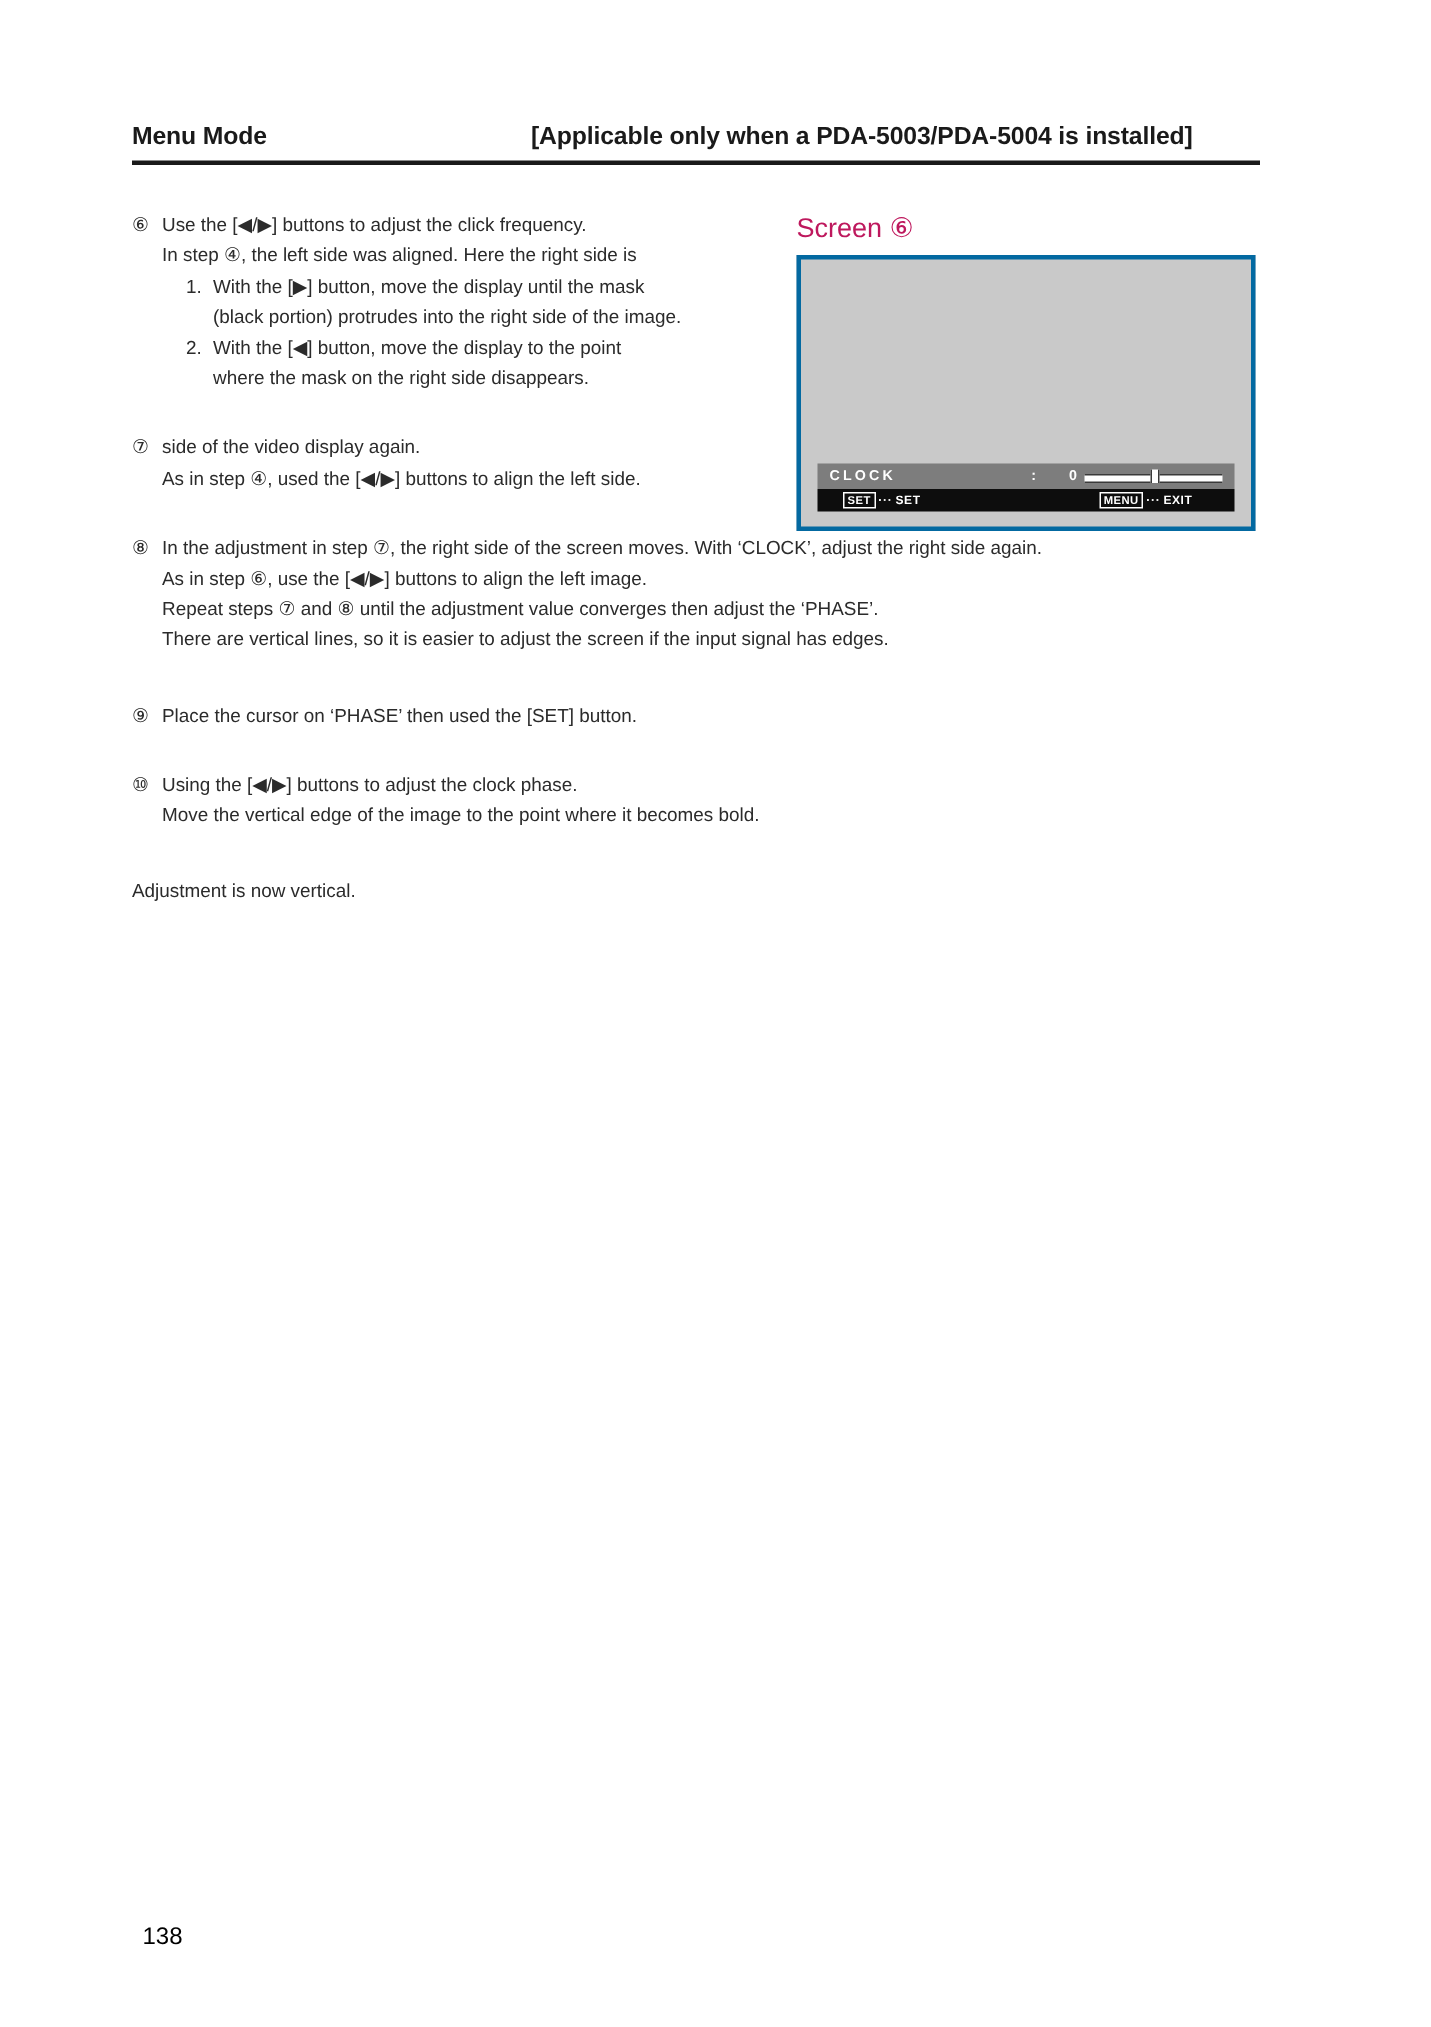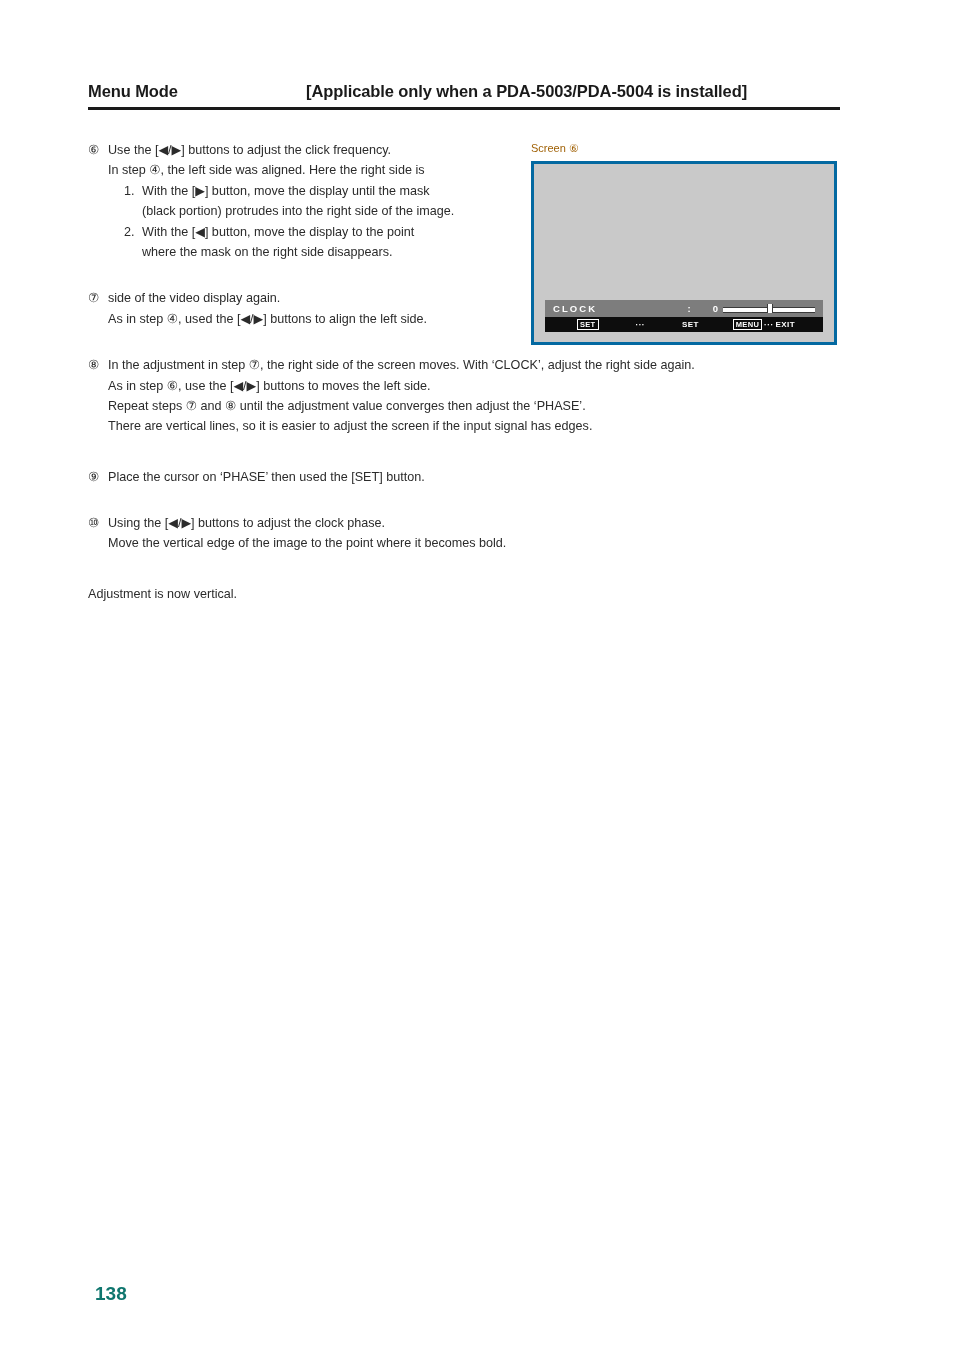--- a/index.html
+++ b/index.html
@@ -22,20 +22,21 @@
     left: 88px;
     top: 82px;
     width: 752px;
   }
   .header-row {
     display: flex;
     align-items: baseline;
     font-weight: bold;
     font-size: 16.5px;
     letter-spacing: -0.1px;
+    gap: 48px;
   }
   .header-title {
     width: 218px;
     flex: 0 0 218px;
   }
   .header-subtitle {
     flex: 1;
     white-space: nowrap;
   }
   .header-rule {
@@ -95,22 +96,22 @@
   .plain-line { display: block; }
 
   
   .figure {
     position: absolute;
     left: 531px;
     top: 142px;
     width: 310px;
   }
   .figure-caption {
-    font-size: 11px;
-    color: #a16207;
+    font-size: 18px;
+    color: #be185d;
     margin-bottom: 6px;
     line-height: 1.2;
   }
   .screen-frame {
     width: 306px;
     height: 184px;
     border: 3px solid #0369a1;
     background: #c9c9c9;
     position: relative;
     box-sizing: border-box;
@@ -183,44 +184,44 @@
     box-sizing: border-box;
   }
   .osd-hint {
     display: flex;
     align-items: center;
     color: #ffffff;
     font-weight: bold;
     font-size: 8px;
     letter-spacing: 0.4px;
   }
-  .osd-hint.left { margin-left: 32px; gap: 35px; }
+  .osd-hint.left { margin-left: 17px; }
   .osd-hint.right { margin-left: auto; margin-right: 28px; }
   .key-box {
     border: 1px solid #ffffff;
     padding: 0 2px;
     font-size: 7.5px;
     font-weight: bold;
     letter-spacing: 0.3px;
     line-height: 9px;
     display: inline-block;
   }
   .hint-dots {
     margin: 0 2px;
     letter-spacing: 0.5px;
   }
 
   
   .page-number {
     position: absolute;
     left: 95px;
     top: 1283px;
-    font-size: 19px;
-    font-weight: bold;
-    color: #0f766e;
+    font-size: 16px;
+    font-weight: normal;
+    color: #000000;
   }
 </style>
 </head>
 <body>
 
 <div class="page-header">
   <div class="header-row">
     <div class="header-title">Menu Mode</div>
     <div class="header-subtitle">[Applicable only when a PDA-5003/PDA-5004 is installed]</div>
   </div>
@@ -291,21 +292,21 @@
       <span class="ln">As in step ④, used the [◀/▶] buttons to align the left side.</span>
     </div>
   </div>
 
   <div class="spacer-md"></div>
 
   <div class="step">
     <div class="step-marker">⑧</div>
     <div class="step-body">
       <span class="ln">In the adjustment in step ⑦, the right side of the screen moves. With ‘CLOCK’, adjust the right side again.</span>
-      <span class="ln">As in step ⑥, use the [◀/▶] buttons to moves the left side.</span>
+      <span class="ln">As in step ⑥, use the [◀/▶] buttons to align the left image.</span>
       <span class="ln">Repeat steps ⑦ and ⑧ until the adjustment value converges then adjust the ‘PHASE’.</span>
       <span class="ln">There are vertical lines, so it is easier to adjust the screen if the input signal has edges.</span>
     </div>
   </div>
 
   <div class="spacer-lg"></div>
 
   <div class="step">
     <div class="step-marker">⑨</div>
     <div class="step-body">

